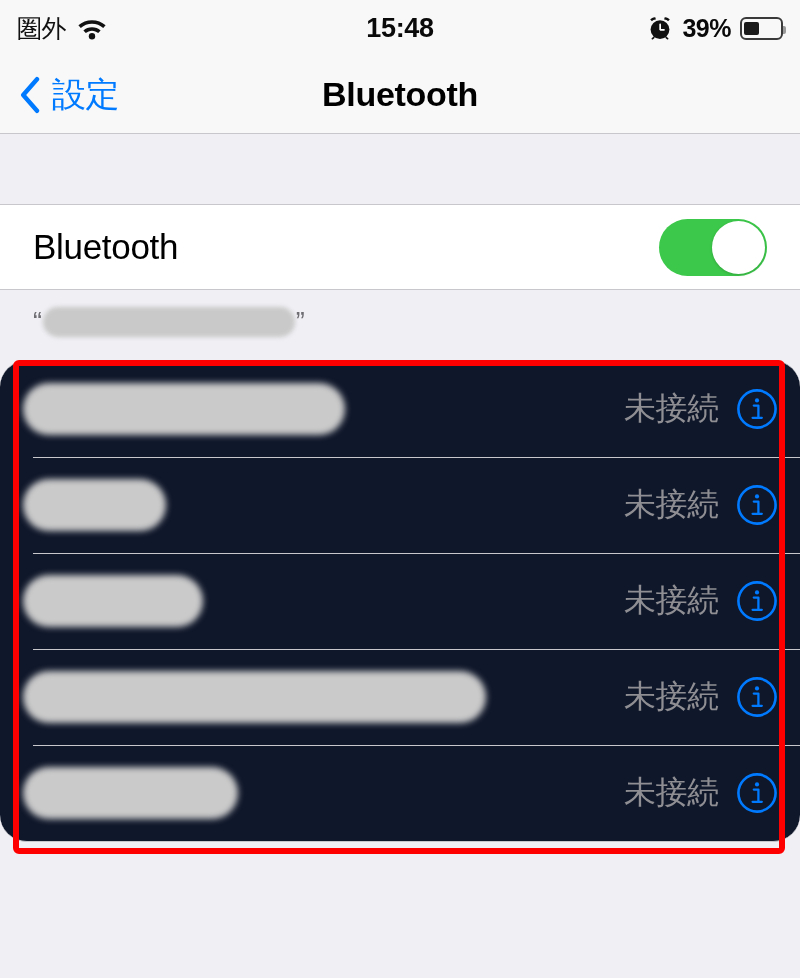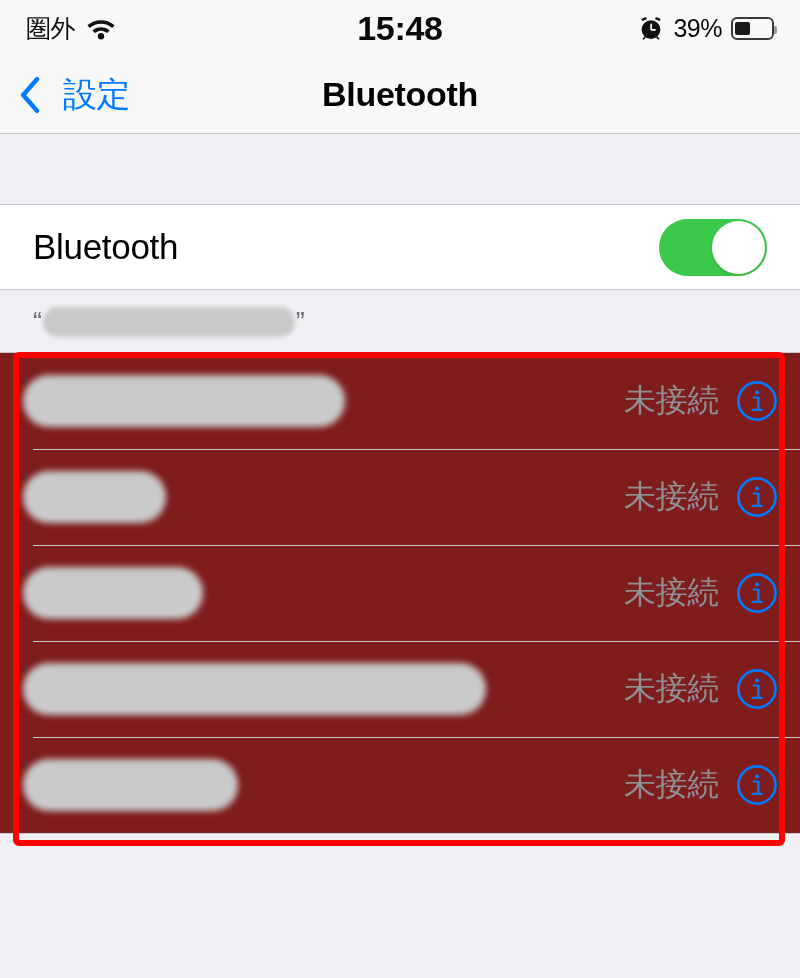--- a/index.html
+++ b/index.html
@@ -19,53 +19,53 @@
   
   .status-bar {
     position: absolute;
     top: 0; left: 0;
     width: 800px;
     height: 56px;
     background: #F8F8F8;
     display: flex;
     align-items: center;
     box-sizing: border-box;
-    padding: 0 26px;
+    padding: 0 17px;
   }
   .status-left {
     display: flex;
     align-items: center;
     gap: 10px;
     flex: 0 0 auto;
   }
   .status-center {
     position: absolute;
     left: 0; right: 0;
     text-align: center;
-    font-size: 34px;
+    font-size: 27px;
     font-weight: bold;
     color: #0A0A0A;
     letter-spacing: -0.3px;
   }
   .status-right {
     margin-left: auto;
     display: flex;
     align-items: center;
     gap: 9px;
     flex: 0 0 auto;
     z-index: 2;
   }
   .carrier-text {
     font-size: 25px;
     color: #111;
     letter-spacing: -0.5px;
   }
   .battery-pct {
     font-size: 25px;
-    font-weight: normal;
+    font-weight: bold;
     color: #0A0A0A;
     letter-spacing: -0.5px;
   }
 
   .wifi-icon { display: block; }
   .alarm-icon { display: block; }
 
   .battery-icon {
     position: relative;
     width: 43px;
@@ -104,21 +104,21 @@
     border-bottom: 1px solid #C8C7CC;
     box-sizing: border-box;
   }
   .nav-back {
     position: absolute;
     left: 18px;
     top: 0;
     height: 77px;
     display: flex;
     align-items: center;
-    gap: 23px;
+    gap: 12px;
     cursor: pointer;
   }
   .chevron-left { display: block; }
   .nav-back-label {
     font-size: 34px;
     color: #007AFF;
     letter-spacing: -0.5px;
   }
   .nav-title {
     position: absolute;
@@ -229,24 +229,25 @@
     top: 0px;
     width: 772px;
     height: 494px;
     border: 6px solid #FF0000;
     border-radius: 6px;
     box-sizing: border-box;
     pointer-events: none;
     z-index: 5;
   }
   .device-list {
-    background: #7f1d1d;
+    background: #0f172a;
     border-top: 1px solid #C8C7CC;
     border-bottom: 1px solid #C8C7CC;
-    margin-top: 14px;
+    margin-top: 22px;
+    border-radius: 27px;
   }
   .device-row {
     height: 96px;
     display: flex;
     align-items: center;
     padding: 0 22px 0 23px;
     box-sizing: border-box;
     position: relative;
     cursor: pointer;
   }

